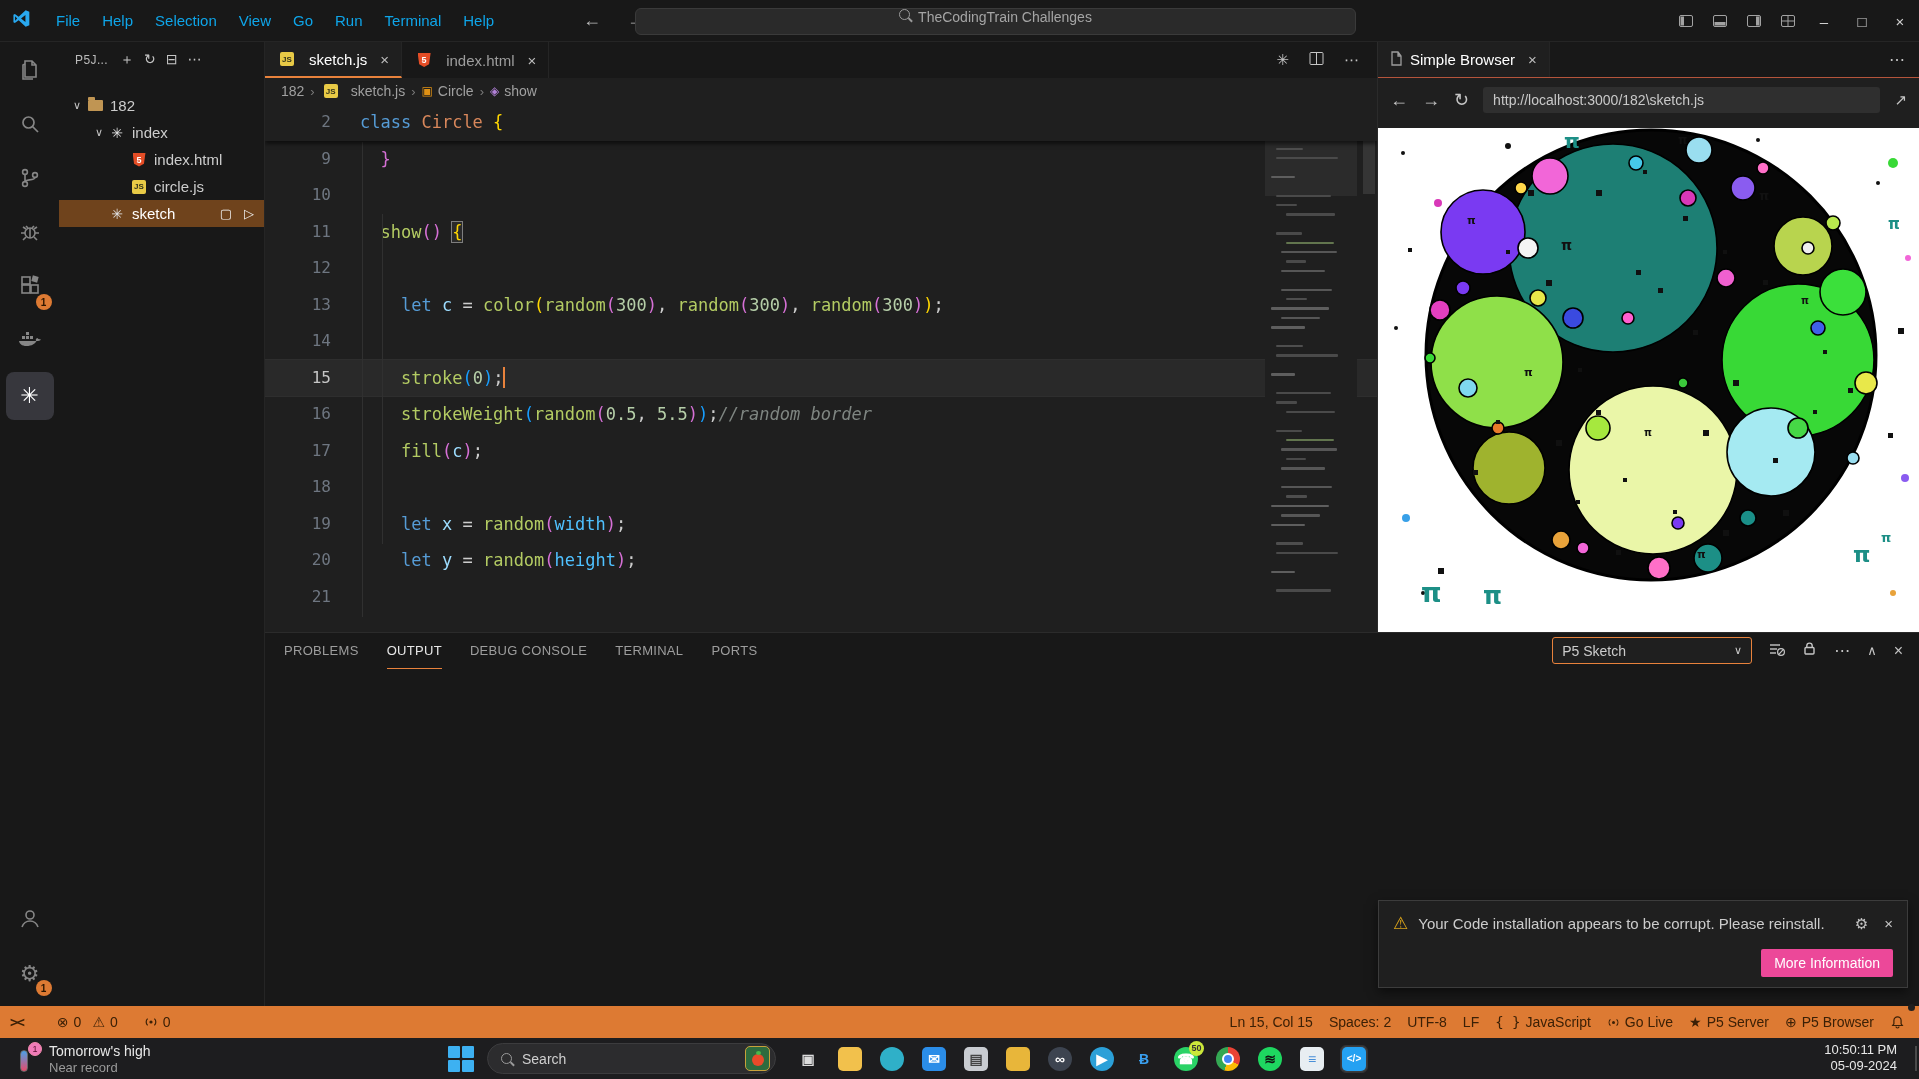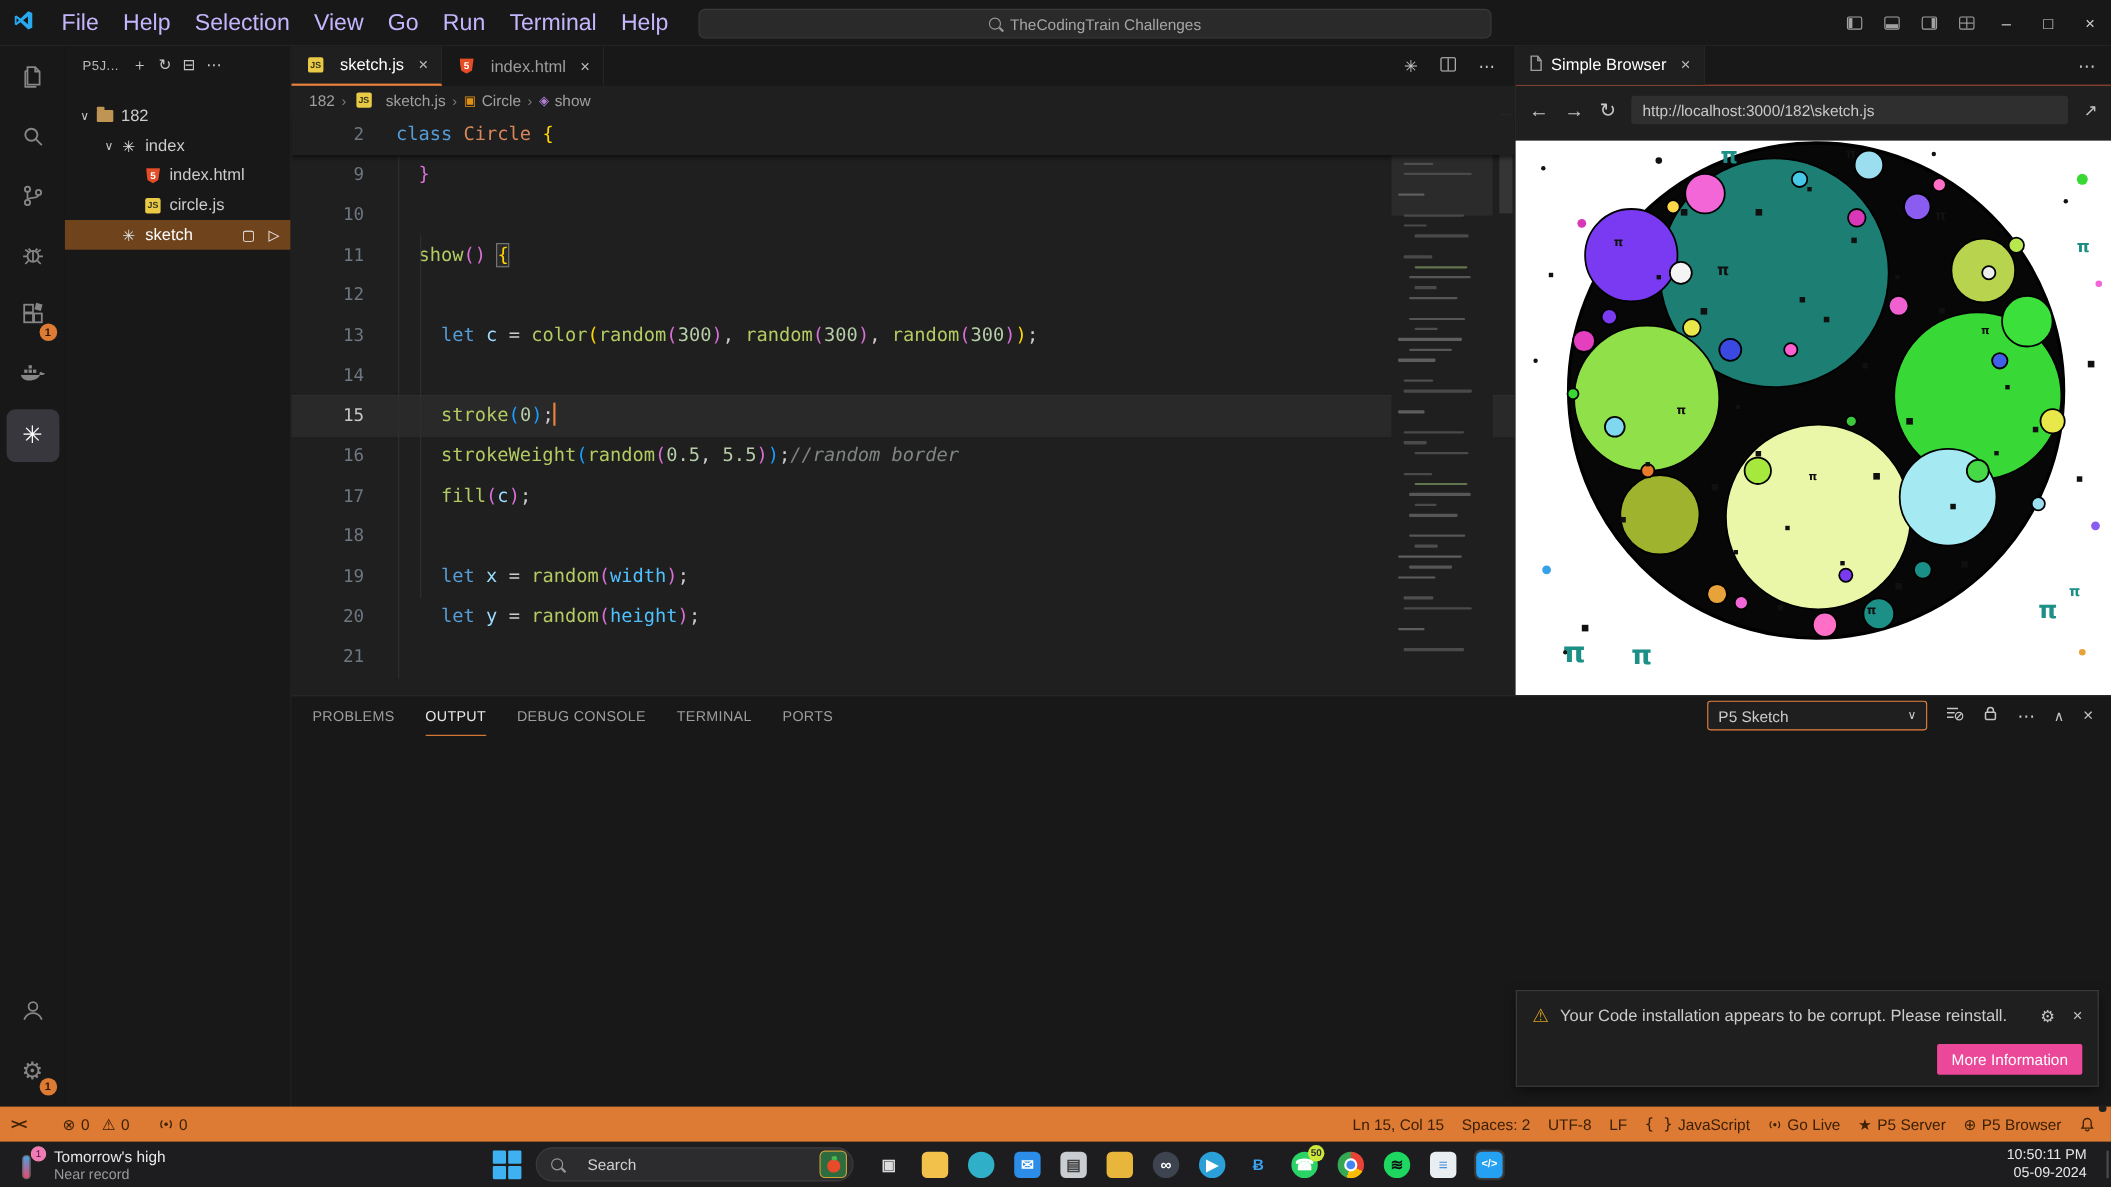--- a/index.html
+++ b/index.html
@@ -2,23 +2,23 @@
 <html><head>
 <meta charset="utf-8">
 <style>
   *{box-sizing:border-box;margin:0;padding:0}
   html,body{width:1919px;height:1079px;overflow:hidden;background:#000;font-family:"Liberation Sans",sans-serif}
   #screen{position:relative;width:1919px;height:1079px;background:#181818;color:#ccc}
 
   
   .titlebar{position:absolute;left:0;top:0;width:1919px;height:42px;background:#181818;display:flex;align-items:center;border-bottom:1px solid #252525}
   .vslogo{margin:0 14px 0 12px}
-  .menu-item{padding:0 11px;font-size:21px;color:#c4b5fd;height:28px;line-height:28px;border-radius:5px;cursor:default}
+  .menu-item{padding:0 11px;font-size:15px;color:#0ea5e9;height:28px;line-height:28px;border-radius:5px;cursor:default}
   .nav-arrows{margin-left:78px;display:flex;gap:26px;color:#b8b8b8;font-size:18px}
-  .cmd-center{position:absolute;left:635px;top:8px;width:721px;height:27px;background:#2a2a2a;border:1px solid #3a3a3a;border-radius:6px;display:flex;align-items:center;justify-content:center;gap:8px;color:#a5a5a5;font-size:14px}
+  .cmd-center{position:absolute;left:635px;top:8px;width:721px;height:27px;background:#2a2a2a;border:1px solid #3a3a3a;border-radius:6px;display:flex;align-items:flex-start;justify-content:center;gap:8px;color:#a5a5a5;font-size:14px}
   .mag{width:11px;height:11px;border:1.5px solid #9a9a9a;border-radius:50%;position:relative;display:inline-block}
   .mag::after{content:"";position:absolute;width:5px;height:1.5px;background:#9a9a9a;transform:rotate(45deg);right:-4px;bottom:-1px}
   .tb-right{position:absolute;right:0;top:0;height:42px;display:flex;align-items:center}
   .layout-ico{width:34px;height:42px;display:flex;align-items:center;justify-content:center;opacity:.85}
   .win-btn{width:38px;height:42px;display:flex;align-items:center;justify-content:center;color:#d0d0d0;font-size:15px}
 
   
   .activitybar{position:absolute;left:0;top:42px;width:59px;height:964px;background:#181818;display:flex;flex-direction:column;align-items:center}
   .act-item{width:48px;height:48px;margin-top:6px;display:flex;align-items:center;justify-content:center;position:relative;color:#868686}
   .act-item.active{background:#37373d;border-radius:8px;color:#fff}
@@ -113,21 +113,21 @@
   
   .taskbar{position:absolute;left:0;top:1038px;width:1919px;height:41px;background:#1d1d1f;display:flex;align-items:center}
   .weather{display:flex;align-items:center;gap:9px;padding-left:14px;width:260px}
   .w-ico{width:26px;height:30px;position:relative}
   .thermo{position:absolute;left:6px;bottom:2px;width:8px;height:22px;border-radius:4px;background:linear-gradient(#4aa0e8,#e84a6a);border:1px solid #666}
   .w-badge{position:absolute;right:-2px;top:-2px;width:14px;height:14px;border-radius:50%;background:#f07ab8;color:#5a1030;font-size:9px;display:flex;align-items:center;justify-content:center;border:1px solid #e8a}
   .w-l1{font-size:14px;color:#e8e8e8;line-height:17px}
   .w-l2{font-size:13px;color:#9a9a9a;line-height:15px}
   .start{position:absolute;left:447px;top:7px;width:28px;height:28px;display:grid;grid-template-columns:12px 12px;grid-gap:2px;padding:1px;align-content:center;justify-content:center}
   .start span{width:12px;height:12px;background:#3db1f2;border-radius:1px}
-  .tb-search{position:absolute;left:487px;top:5px;width:289px;height:31px;background:#2c2c2e;border:1px solid #3c3c3e;border-radius:16px;display:flex;align-items:center;gap:22px;padding:0 5px 0 13px;color:#cfcfcf;font-size:14px}
+  .tb-search{position:absolute;left:487px;top:5px;width:289px;height:31px;background:#2c2c2e;border:1px solid #3c3c3e;border-radius:16px;display:flex;align-items:center;gap:10px;padding:0 5px 0 13px;color:#cfcfcf;font-size:14px}
   .tomato{margin-left:auto;width:25px;height:25px;border-radius:5px;background:#2e6b3e;border:1px solid #c8a23a;position:relative}
   .tomato::after{content:"";position:absolute;left:6px;top:7px;width:12px;height:12px;border-radius:50%;background:#e84a2a}
   .tomato::before{content:"";position:absolute;left:10px;top:4px;width:5px;height:4px;background:#4ab84a;border-radius:50%;z-index:2}
   .tb-apps{position:absolute;left:795px;top:0;height:41px;display:flex;align-items:center;gap:16px}
   .tb-app{width:26px;height:26px;position:relative;display:flex;align-items:center;justify-content:center;border-radius:5px}
   .tb-app.active{background:rgba(255,255,255,.14);outline:1px solid rgba(255,255,255,.1)}
   .tb-ic{width:24px;height:24px;border-radius:5px;display:flex;align-items:center;justify-content:center;font-size:14px;font-weight:bold}
   .tb-ic.round{border-radius:50%}
   .tb-ic.chrome{border-radius:50%;background:conic-gradient(#ea4335 0 33%,#fbbc05 33% 55%,#34a853 55% 100%);position:relative}
   .chrome-dot{position:absolute;left:6px;top:6px;width:12px;height:12px;border-radius:50%;background:#4285f4;border:2px solid #fff}

